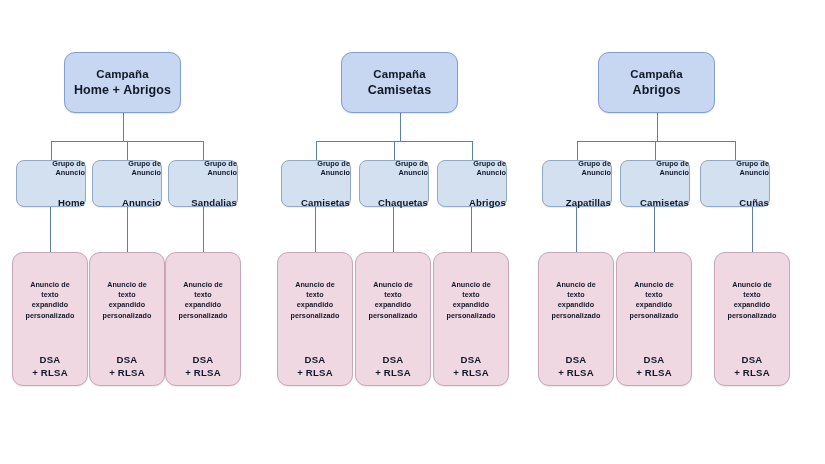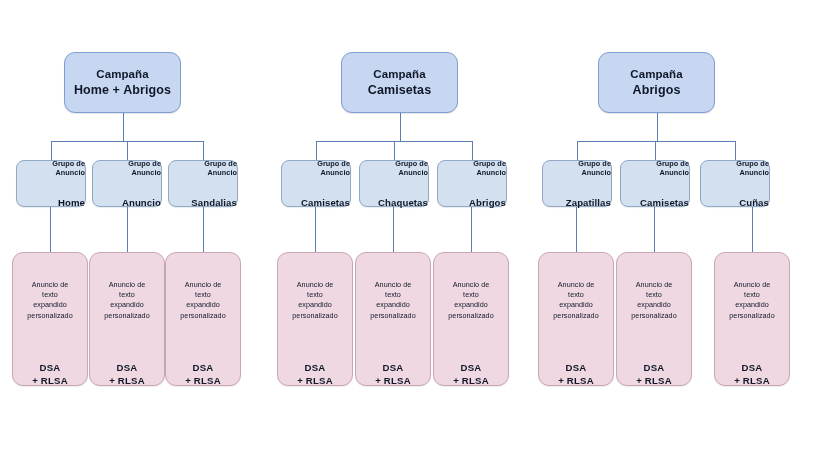--- a/index.html
+++ b/index.html
@@ -79,30 +79,30 @@
     height: 134px;
     background: #f0d8e3;
     border: 1px solid #c9a6b7;
     border-radius: 11px;
     justify-content: flex-start;
     padding-top: 27px;
     box-shadow: 0 1px 1px rgba(0,0,0,0.08);
   }
   .ad .desc {
     font-size: 7.2px;
-    font-weight: normal;
+    font-weight: bold;
     line-height: 10.2px;
     letter-spacing: 0.05px;
     padding: 0 4px;
   }
   .ad .tag {
     font-size: 9.6px;
     font-weight: bold;
     line-height: 13px;
-    margin-top: 40px;
+    margin-top: 32px;
     letter-spacing: 0.2px;
   }
   
   .conn-v {
     position: absolute;
     width: 1px;
     background: #5b7fb4;
     z-index: 1;
   }
   .conn-h {

